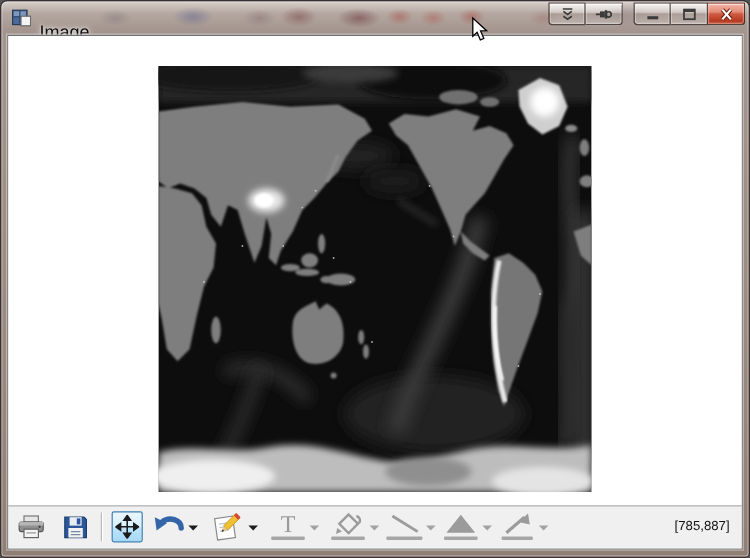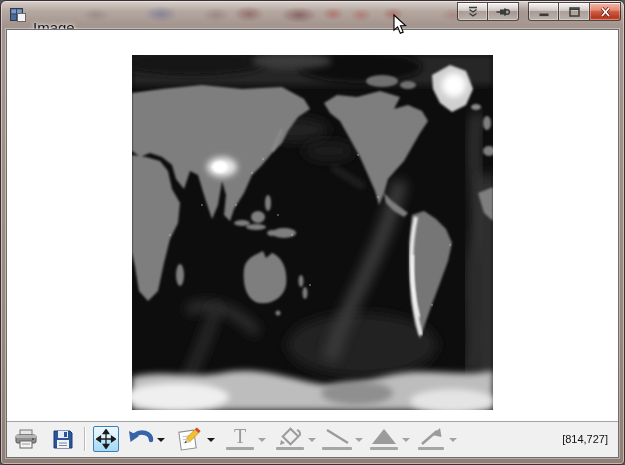--- a/index.html
+++ b/index.html
@@ -334,21 +334,21 @@
         <span class="tool-stack">
           <svg width="26" height="19" viewBox="0 0 26 19">
             <line x1="4" y1="17" x2="19" y2="4" stroke="#9b9b9b" stroke-width="2.6"></line>
             <polygon points="22,1 23.5,10 14,8" fill="#9b9b9b"></polygon>
           </svg>
           <span class="cbar" style="width:26px"></span>
         </span>
       </button>
       <span class="dd dis" style="margin-left:4px"></span>
 
-      <span class="status">[814,727]</span>
+      <span class="status">[785,887]</span>
     </div>
   </div>
 
   <svg class="cursor" width="15" height="22" viewBox="0 0 15 22">
     <path d="M1,1 L1,16.2 L4.6,12.9 L7.3,19.3 L10.2,18.1 L7.5,11.8 L12.5,11.6 Z" fill="#ffffff" stroke="#000000" stroke-width="1.1"></path>
   </svg>
 
 </div>
 
 </body></html>

